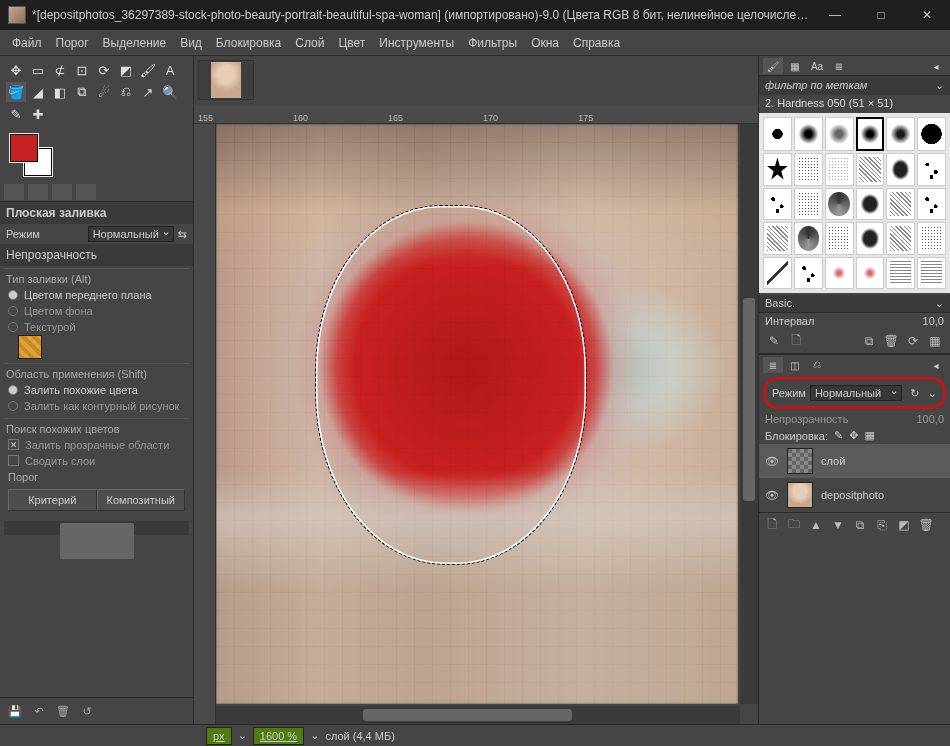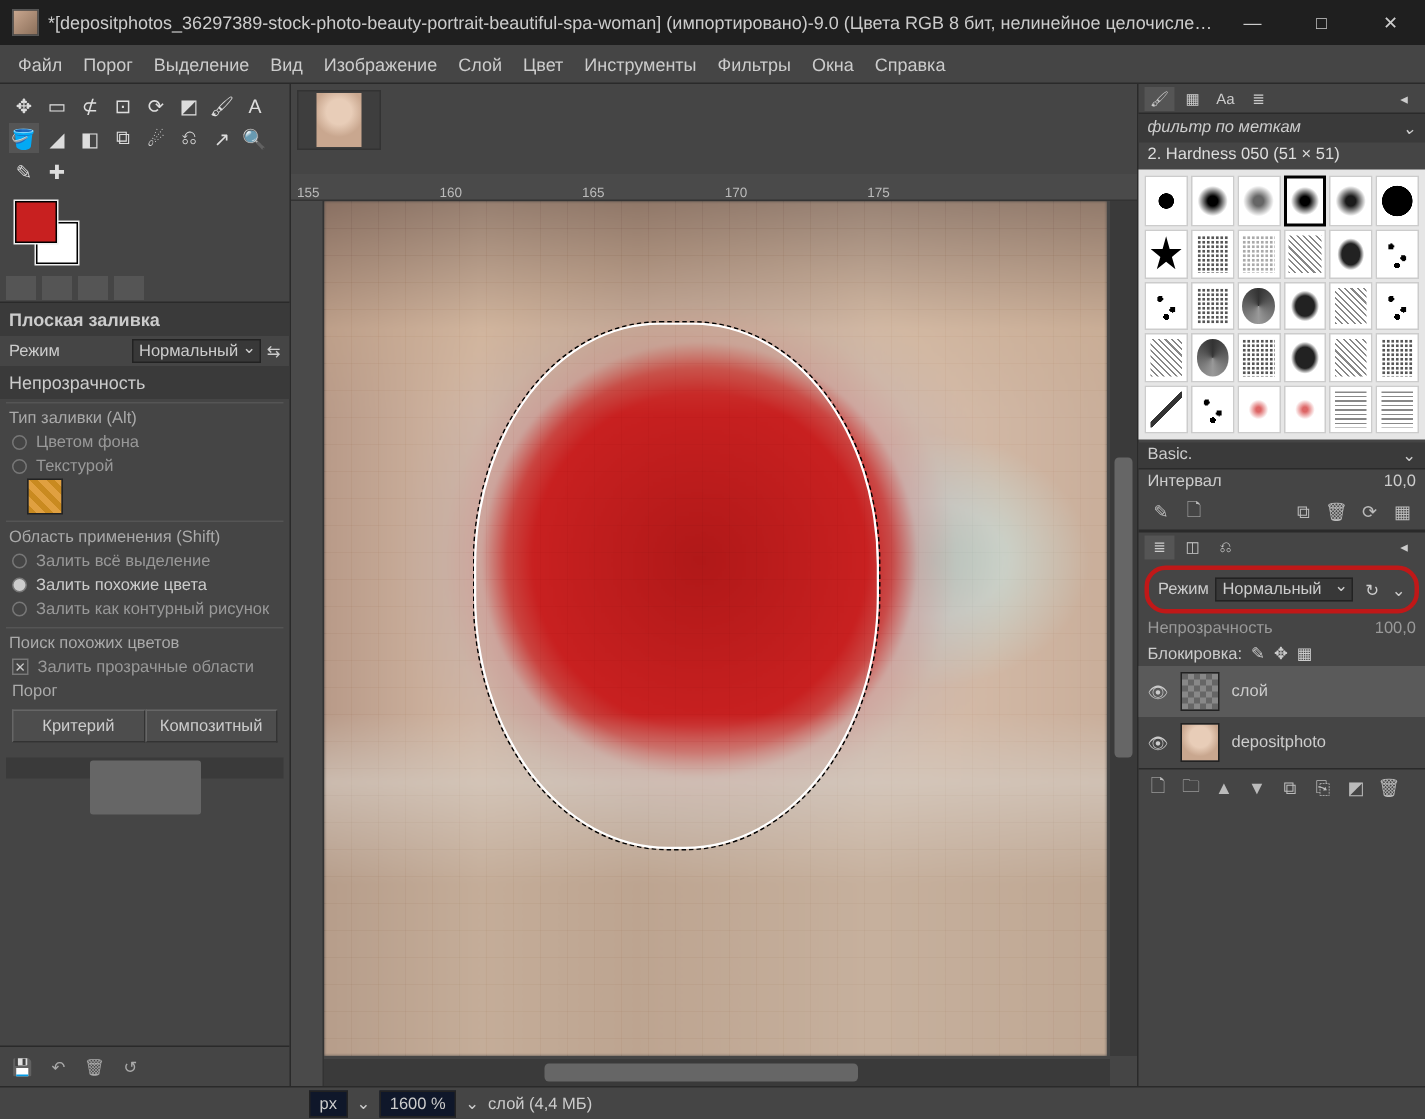--- a/index.html
+++ b/index.html
@@ -109,41 +109,41 @@
 .lock-row { display: flex; gap: 6px; padding: 2px 6px; align-items: center; }
 .layers { flex: 1; }
 .layer { display: flex; align-items: center; gap: 8px; padding: 4px 6px; }
 .layer.sel { background: #5a5a5a; }
 .eye { width: 14px; }
 .lthumb { width: 26px; height: 26px; border: 1px solid #222; }
 .lthumb.checker { background: repeating-conic-gradient(#888 0 25%,#666 0 50%); background-size: 8px 8px; }
 .lthumb.img { background: radial-gradient(circle at 50% 35%, #e8cdb8 35%, #c9a78f 65%); }
 .lbot { display: flex; gap: 4px; padding: 4px; border-top: 1px solid #2a2a2a; }
 .statusbar { height: 22px; background: #454545; border-top: 1px solid #2a2a2a; display: flex; align-items: center; padding: 0 6px; font-size: 11px; gap: 6px; }
-.stat { background: #0f172a; padding: 2px 6px; border: 1px solid #222; }
+.stat { background: #4d7c0f; padding: 2px 6px; border: 1px solid #222; text-decoration: underline; }
 </style>
 </head>
 <body>
 
 <div class="titlebar">
   <div class="icon"></div>
   <div class="title">*[depositphotos_36297389-stock-photo-beauty-portrait-beautiful-spa-woman] (импортировано)-9.0 (Цвета RGB 8 бит, нелинейное целочисленное, GIMP built...</div>
   <div class="winbtns">
     <div class="winbtn">—</div>
     <div class="winbtn">□</div>
     <div class="winbtn close">✕</div>
   </div>
 </div>
 
 <div class="menubar">
   <span>Файл</span>
   <span>Порог</span>
   <span>Выделение</span>
   <span>Вид</span>
-  <span>Изображение</span>
+  <span>Блокировка</span>
   <span>Слой</span>
   <span>Цвет</span>
   <span>Инструменты</span>
   <span>Фильтры</span>
   <span>Окна</span>
   <span>Справка</span>
 </div>
 
 <div class="workarea">
 
@@ -182,51 +182,55 @@
     </div>
     <div class="tname">Плоская заливка</div>
     <div class="optrow">
       <span class="optlabel">Режим</span>
       <span class="select">Нормальный</span>
       <span>⇆</span>
     </div>
     <div class="tname" style="font-weight:normal">Непрозрачность</div>
     <div class="group">
       <div class="gtitle">Тип заливки (Alt)</div>
+      <div class="radio on">
+          <span class="dot"></span>
+          <span>Цветом переднего плана</span>
+        </div>
       <div class="radio">
           <span class="dot"></span>
           <span>Цветом фона</span>
         </div>
       <div class="radio">
           <span class="dot"></span>
           <span>Текстурой</span>
         </div>
       <div class="swatch"></div>
     </div>
     <div class="group">
       <div class="gtitle">Область применения (Shift)</div>
-      <div class="radio">
-          <span class="dot"></span>
-          <span>Залить всё выделение</span>
-        </div>
       <div class="radio on">
           <span class="dot"></span>
           <span>Залить похожие цвета</span>
         </div>
       <div class="radio">
           <span class="dot"></span>
           <span>Залить как контурный рисунок</span>
         </div>
     </div>
     <div class="group">
       <div class="gtitle">Поиск похожих цветов</div>
       <div class="check on">
           <span class="cb"></span>
           <span>Залить прозрачные области</span>
         </div>
+      <div class="check">
+          <span class="cb"></span>
+          <span>Сводить слои</span>
+        </div>
       <div class="gtitle" style="padding-left:4px">Порог</div>
       <div class="btnrow">
         <div class="btn">Критерий</div>
         <div class="btn">Композитный</div>
       </div>
     </div>
     <div class="hscroll">
         <div class="thumb"></div>
       </div>
     <div class="left-bot">
@@ -237,21 +241,21 @@
     </div>
   </div>
 
   <div class="canvas-area">
     <div class="canvas-top">
       <div class="thumbwrap">
           <div class="thumb face"></div>
         </div>
       <div class="thumbwrap" style="border:none;background:transparent"></div>
     </div>
-    <div class="canvas-main" style="position:relative; margin-top:22px;">
+    <div class="canvas-main" style="position:relative; margin-top:12px;">
       <div class="ruler-h">
         <span>155</span>
         <span>160</span>
         <span>165</span>
         <span>170</span>
         <span>175</span>
       </div>
       <div class="ruler-v"></div>
       <div class="canvas-box">
         <div class="image">

